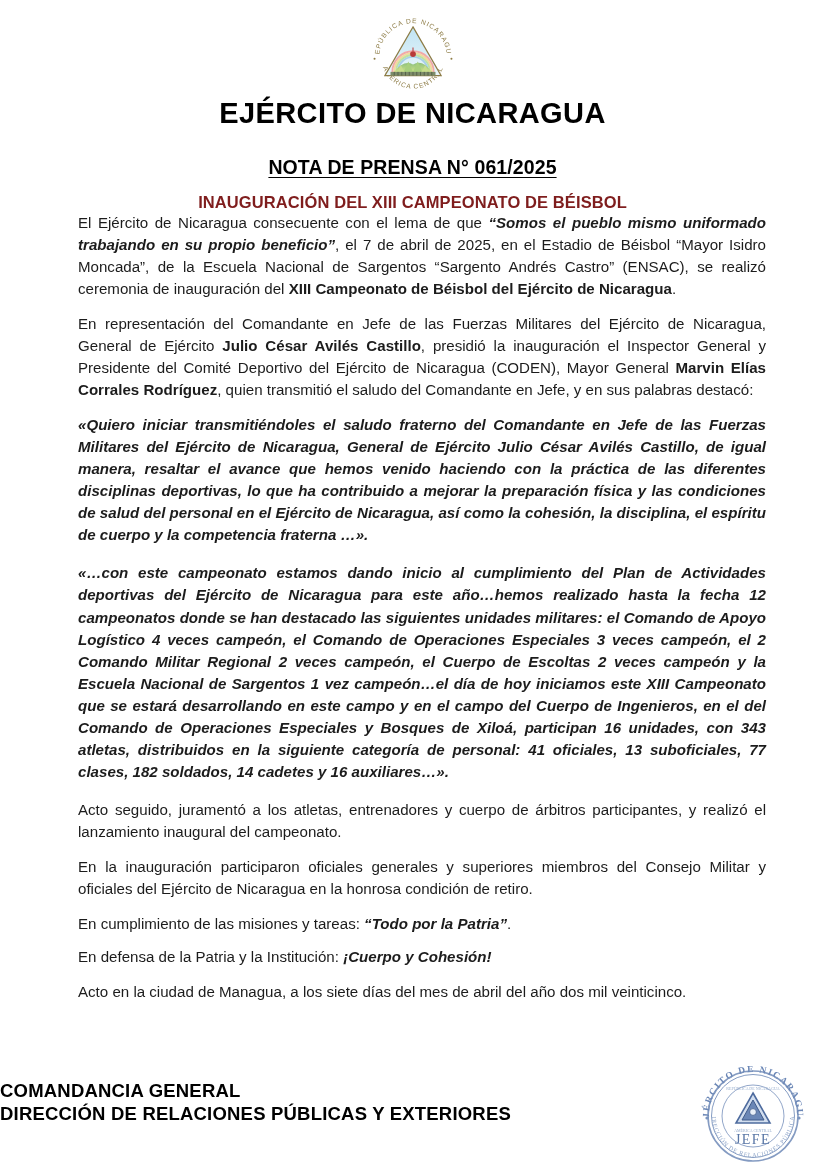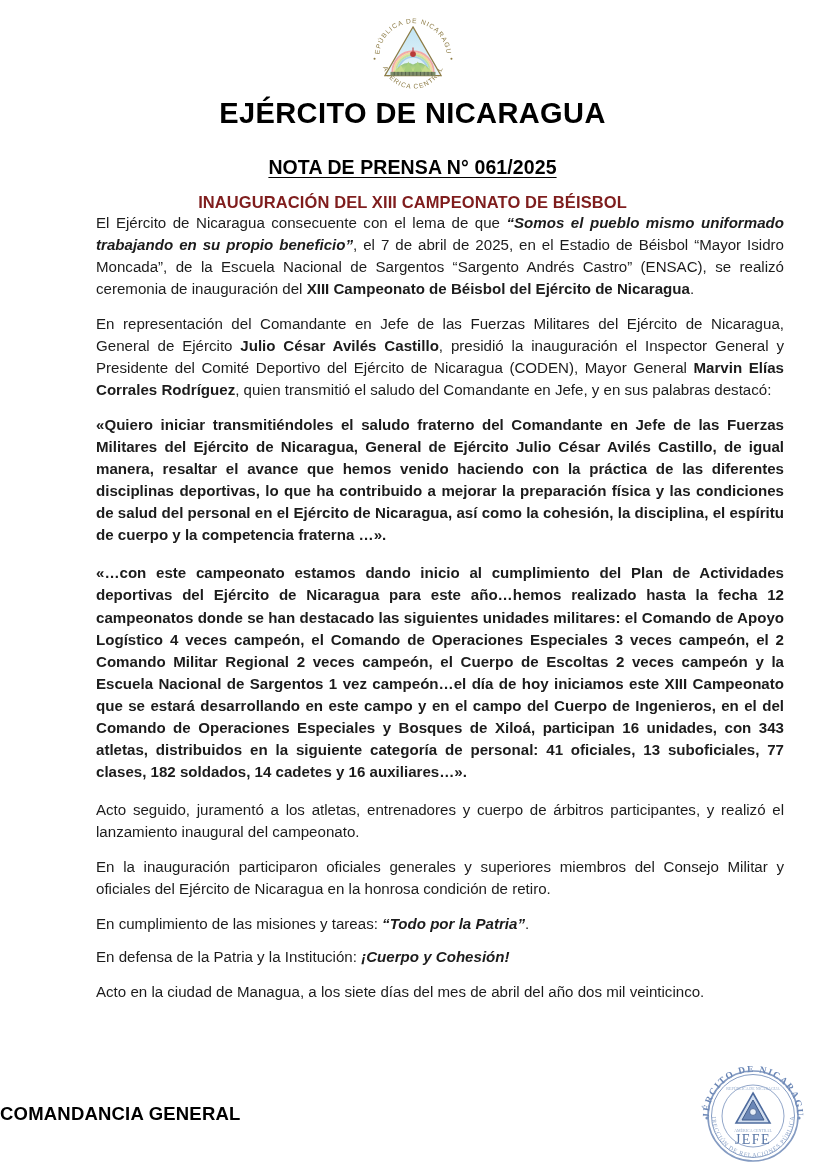--- a/index.html
+++ b/index.html
@@ -70,31 +70,31 @@
     letter-spacing: 0.1px;
   }
 
   
   .body-area {
     position: absolute;
     left: 78px;
     right: 60px;
     top: 212px;
     width: 688px;
-    margin-left: 18px;
   }
   p.para {
     margin: 0 0 13px 0;
     font-size: 15.1px;
     line-height: 1.46;
     text-align: justify;
     text-justify: inter-word;
     color: #1c1c1c;
   }
   p.para.quote {
+    font-style: italic;
     font-weight: bold;
     margin-bottom: 16px;
   }
   p.para.tight { margin-bottom: 11px; }
   .b { font-weight: bold; }
   .bi { font-weight: bold; font-style: italic; }
 
   
   .footer {
     position: absolute;
@@ -212,20 +212,21 @@
     <p class="para tight"><span>En cumplimiento de las misiones y tareas: </span><span class="bi">“Todo por la Patria”</span><span>.</span></p>
 
     <p class="para"><span>En defensa de la Patria y la Institución: </span><span class="bi">¡Cuerpo y Cohesión!</span></p>
 
     <p class="para">Acto en la ciudad de Managua, a los siete días del mes de abril del año dos mil veinticinco.</p>
 
   </div>
 
   <div class="footer">
     <div class="footer-line">COMANDANCIA GENERAL</div>
+    <div class="footer-line">DIRECCIÓN DE RELACIONES PÚBLICAS Y EXTERIORES</div>
   </div>
 
   <div class="seal">
     <svg viewBox="0 0 120 102" width="120" height="102" aria-hidden="true">
       <defs>
         <path id="sealTop" d="M 16,56 A 44,44 0 0 1 104,56"></path>
         <path id="sealBot" d="M 19,56 A 41,41 0 0 0 101,56"></path>
       </defs>
       <g stroke="#7a93bd" fill="none">
         <circle cx="60" cy="56" r="45" stroke-width="1.6"></circle>

